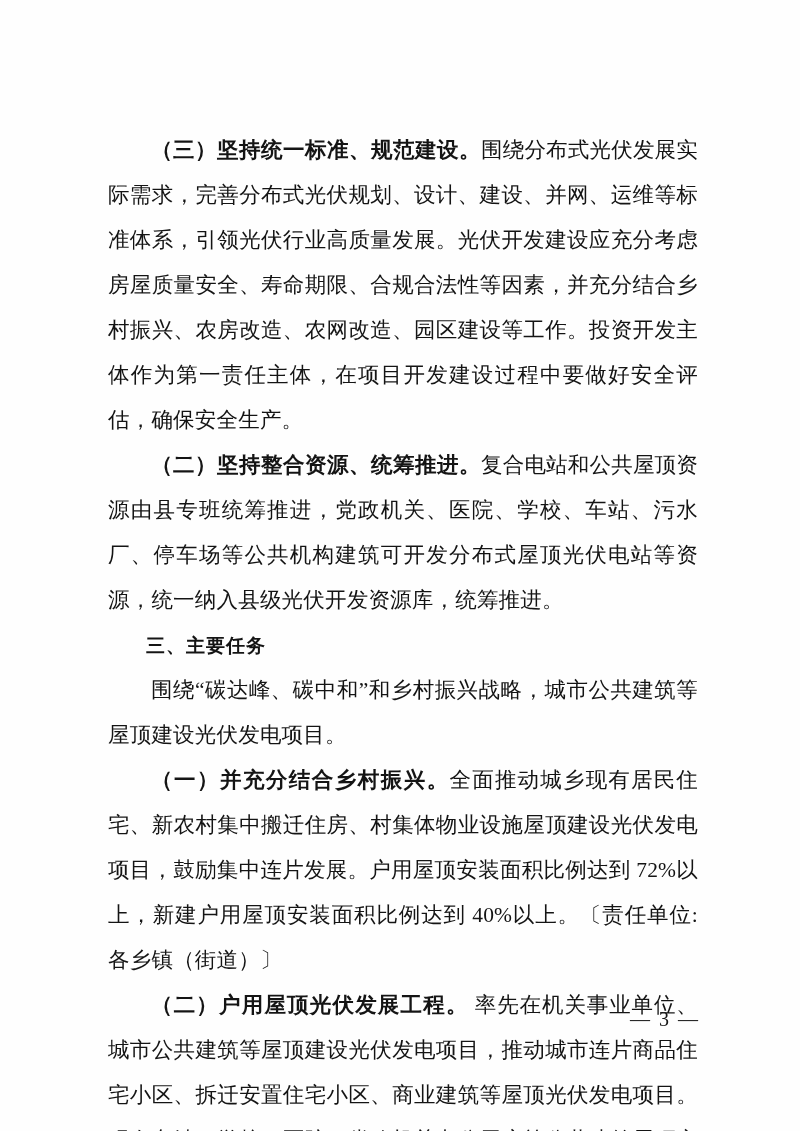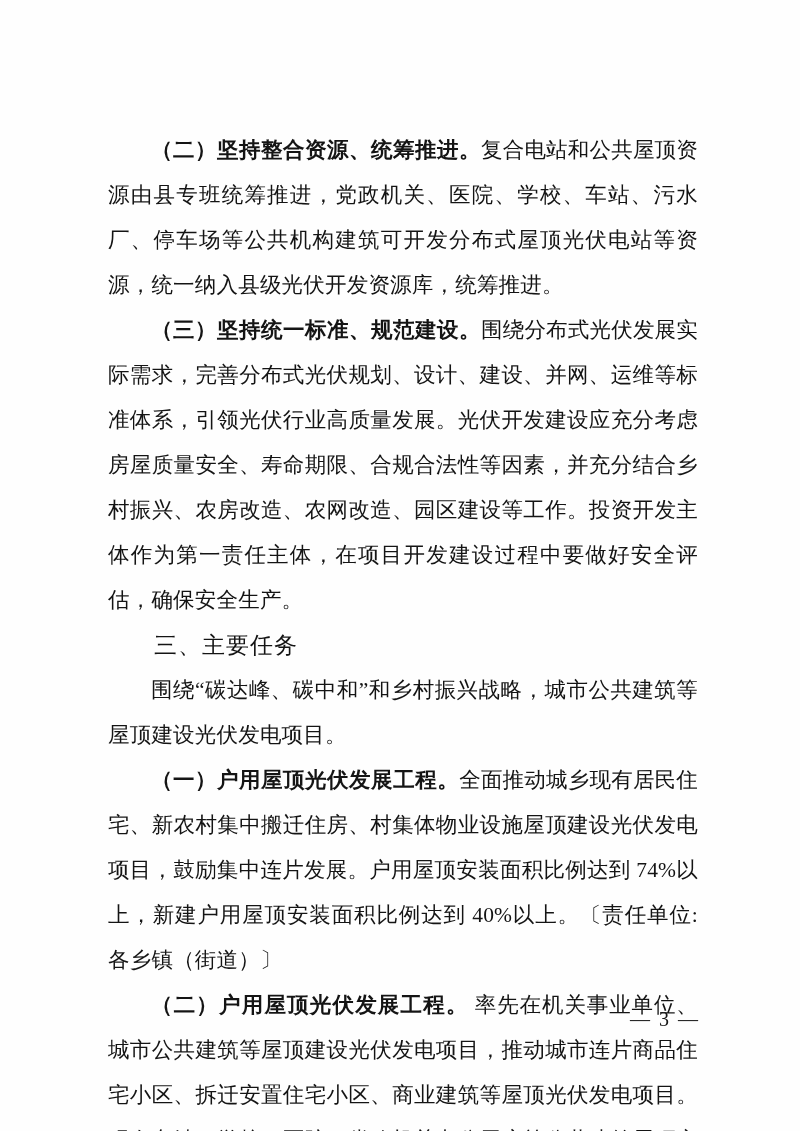--- a/index.html
+++ b/index.html
@@ -37,52 +37,52 @@
     margin: 0;
     letter-spacing: 0.2px;
     text-indent: 2em;
   }
   .para .lead {
     font-weight: bold;
     font-family: "Liberation Sans", sans-serif;
     letter-spacing: 0.5px;
   }
   .heading {
-    font-size: 23px;
+    font-size: 19px;
     line-height: 45px;
     margin: 0;
-    font-weight: normal;
+    font-weight: bold;
     font-family: "Liberation Sans", sans-serif;
     text-indent: 2em;
     letter-spacing: 1px;
   }
   .footer {
     position: absolute;
     right: 100px;
     bottom: 100px;
     font-size: 20px;
     font-family: "Liberation Serif", serif;
     color: #161616;
     letter-spacing: 2px;
   }
 </style>
 </head>
 <body>
 
 <div class="page">
   <div class="content">
 
+    <p class="para"><span class="lead">（三）坚持统一标准、规范建设。</span><span>围绕分布式光伏发展实际需求，完善分布式光伏规划、设计、建设、并网、运维等标准体系，引领光伏行业高质量发展。光伏开发建设应充分考虑房屋质量安全、寿命期限、合规合法性等因素，并充分结合乡村振兴、农房改造、农网改造、园区建设等工作。投资开发主体作为第一责任主体，在项目开发建设过程中要做好安全评估，确保安全生产。</span></p>
+
     <p class="para"><span class="lead">（二）坚持整合资源、统筹推进。</span><span>复合电站和公共屋顶资源由县专班统筹推进，党政机关、医院、学校、车站、污水厂、停车场等公共机构建筑可开发分布式屋顶光伏电站等资源，统一纳入县级光伏开发资源库，统筹推进。</span></p>
-
-    <p class="para"><span class="lead">（三）坚持统一标准、规范建设。</span><span>围绕分布式光伏发展实际需求，完善分布式光伏规划、设计、建设、并网、运维等标准体系，引领光伏行业高质量发展。光伏开发建设应充分考虑房屋质量安全、寿命期限、合规合法性等因素，并充分结合乡村振兴、农房改造、农网改造、园区建设等工作。投资开发主体作为第一责任主体，在项目开发建设过程中要做好安全评估，确保安全生产。</span></p>
 
     <p class="heading">三、主要任务</p>
 
     <p class="para"><span>围绕“碳达峰、碳中和”和乡村振兴战略，城市公共建筑等屋顶建设光伏发电项目。</span></p>
 
-    <p class="para"><span class="lead">（一）户用屋顶光伏发展工程。</span><span>全面推动城乡现有居民住宅、新农村集中搬迁住房、村集体物业设施屋顶建设光伏发电项目，鼓励集中连片发展。户用屋顶安装面积比例达到 74%以上，新建户用屋顶安装面积比例达到 40%以上。〔责任单位: 各乡镇（街道）〕</span></p>
+    <p class="para"><span class="lead">（一）并充分结合乡村振兴。</span><span>全面推动城乡现有居民住宅、新农村集中搬迁住房、村集体物业设施屋顶建设光伏发电项目，鼓励集中连片发展。户用屋顶安装面积比例达到 72%以上，新建户用屋顶安装面积比例达到 40%以上。〔责任单位: 各乡镇（街道）〕</span></p>
 
     <p class="para"><span class="lead">（二）户用屋顶光伏发展工程。</span><span> 率先在机关事业单位、城市公共建筑等屋顶建设光伏发电项目，推动城市连片商品住宅小区、拆迁安置住宅小区、商业建筑等屋顶光伏发电项目。现有车站、学校、医院、党政机关办公用房等公共建筑屋顶安装面积比例达到 50%以上; 商业建筑屋顶安装面积比例达到 40%以上; 自来水厂、</span></p>
 
   </div>
 
   <div class="footer">— 3 —</div>
 </div>
 
 </body></html>

